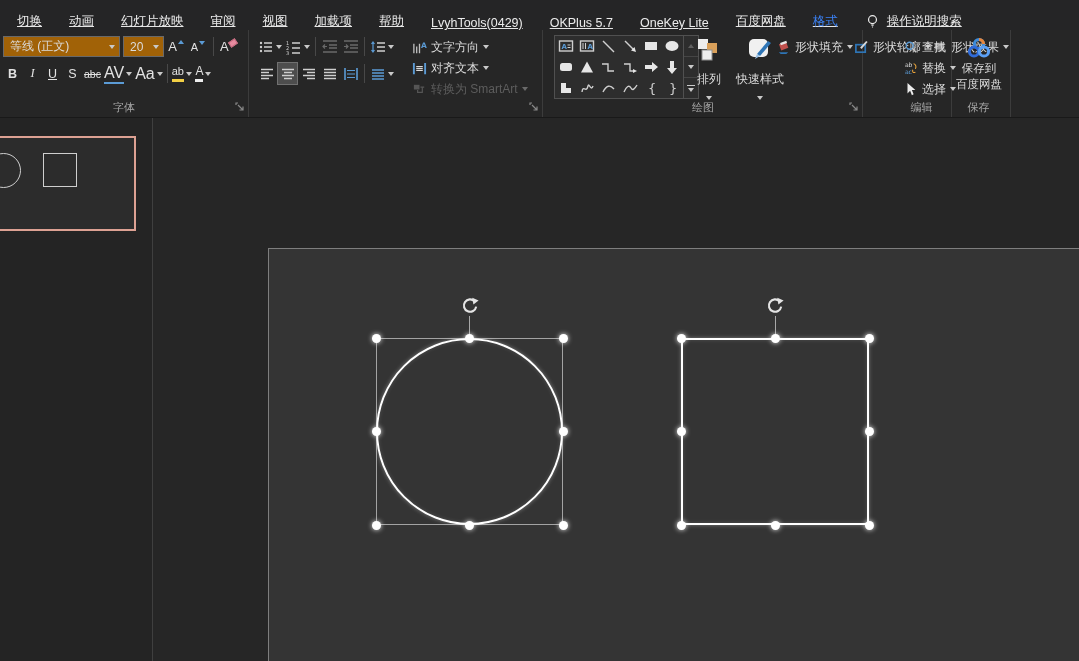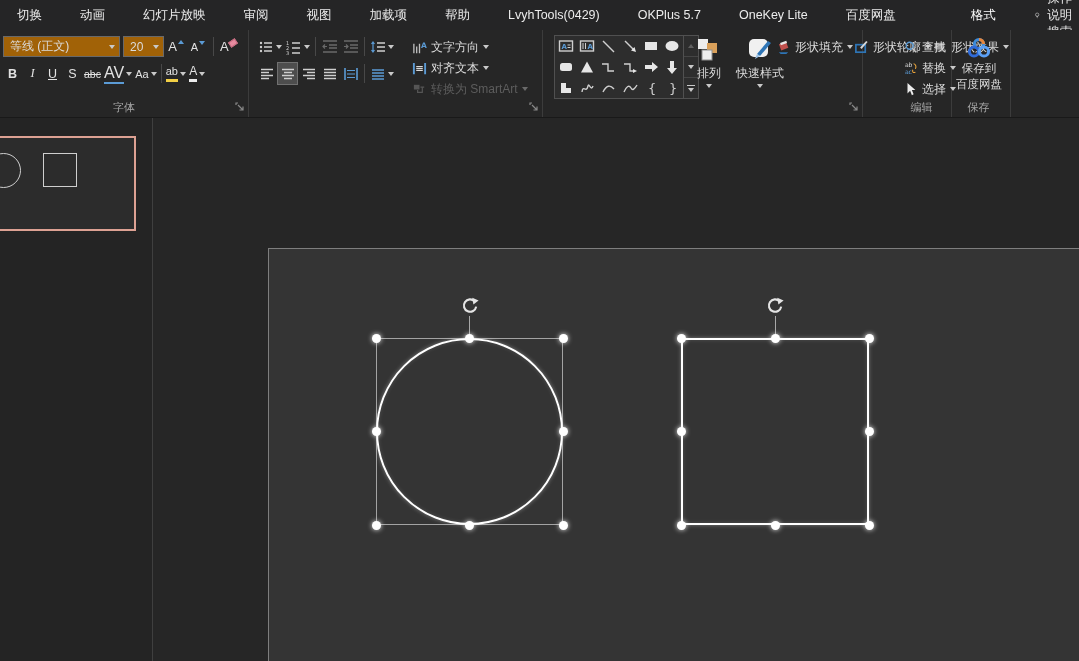--- a/index.html
+++ b/index.html
@@ -4,23 +4,23 @@
 <style>
   * { margin:0; padding:0; box-sizing:border-box; }
   body { background:#111; }
   #page {
     position:relative; width:1079px; height:661px; overflow:hidden;
     background:#262626; font-family:"Liberation Sans","DejaVu Sans",sans-serif;
     color:#e4e4e4; -webkit-font-smoothing:antialiased;
   }
   
   .menubar { position:absolute; top:0; left:0; right:0; height:30px;
-    background:#252526; display:flex; align-items:center; padding-left:17px; gap:38px; }
+    background:#252526; display:flex; align-items:flex-end; padding-left:17px; gap:27px;text-decoration:underline; }
   .mtab { font-size:12.5px; color:#ececec; white-space:nowrap; cursor:default; }
-  .mtab.dim { color:#ffffff;margin-left:37px; }
+  .mtab.dim { color:#3b82f6; }
   .tellme { display:flex; align-items:center; gap:7px; font-size:12.5px; color:#ececec; }
   
   .ribbon { position:absolute; top:30px; left:0; right:0; height:88px;
     background:#262626; border-bottom:1px solid #191919; }
   .group { position:absolute; top:0; height:87px; border-right:1px solid #3c3c3c; }
   .group-label { position:absolute; bottom:2px; left:0; right:0; text-align:center;
     color:#a6a6a6; font-size:11px; }
   .launcher { position:absolute; right:3px; bottom:5px; width:10px; height:10px; opacity:.85; }
   .row { position:absolute; display:flex; align-items:center; gap:3px; }
   .combo { height:21px; background:#a16207; border:1px solid #696969; color:#dcdcdc;
@@ -47,21 +47,21 @@
   .gi text { fill:#cfcfcf; font-size:13px; font-family:"DejaVu Sans",sans-serif; }
   .scrollstrip { position:absolute; left:140px; top:5px; width:15px; height:64px;
     border:1px solid #505050; border-left:none; background:#2d2d2d;
     display:flex; flex-direction:column; }
   .scrollstrip > div { flex:1; display:flex; align-items:center; justify-content:center;
     flex-direction:column; border-bottom:1px solid #454545; }
   .scrollstrip > div:last-child { border-bottom:none; }
   .tri-up { width:0;height:0;border-left:3.5px solid transparent;border-right:3.5px solid transparent;border-bottom:4px solid #5e5e5e; }
   .morebar { width:8px; height:1.5px; background:#c9c9c9; margin-bottom:1.5px; }
   .bigbtn { position:absolute; display:flex; flex-direction:column; align-items:center;
-    font-size:12px; color:#dcdcdc; gap:2px; }
+    font-size:12px; color:#dcdcdc; gap:8px; }
   
   #content { position:absolute; top:118px; left:0; right:0; bottom:0; background:#262626; }
   #thumb-panel { position:absolute; left:0; top:0; width:153px; height:100%;
     background:#242424; border-right:1px solid #3f3f3f; }
   #thumb { position:absolute; left:0; top:18px; width:136px; height:95px;
     background:#2c2c2c; border:2.5px solid #dda193; border-left:none; overflow:hidden; }
   .t-circle { position:absolute; left:-14px; top:15px; width:35px; height:35px;
     border:1.5px solid #cfcfcf; border-radius:50%; }
   .t-square { position:absolute; left:43px; top:15px; width:34px; height:34px;
     border:1.5px solid #cfcfcf; }
@@ -150,21 +150,21 @@
             <span>S</span>
           </div>
         <div class="sbtn" style="text-decoration:line-through;font-size:10.5px;">
             <span>abc</span>
           </div>
         <div class="sbtn">
           <span style="font-size:16px;border-bottom:2px solid #5b9bd5;">AV</span>
           <span class="dd"></span>
         </div>
         <div class="sbtn">
-          <span style="font-size:11px;">Aa</span>
+          <span style="font-size:16px;">Aa</span>
           <span class="dd"></span>
         </div>
         <div class="vsep"></div>
         <div class="sbtn">
           <span class="bar-under"><span style="font-size:11px;">ab</span><i style="background:#f2cf45;"></i></span>
           <span class="dd"></span>
         </div>
         <div class="sbtn">
           <span class="bar-under"><span style="font-size:12px;">A</span><i style="background:#ededed;"></i></span>
           <span class="dd"></span>
@@ -435,20 +435,21 @@
         </div>
         <div class="lblbtn">
           <svg class="gi" viewBox="0 0 16 16" style="width:15px;height:15px;">
             <ellipse cx="8" cy="10" rx="6" ry="3" fill="#555"></ellipse>
             <rect x="3" y="3" width="10" height="7" rx="2" fill="#9a9a9a"></rect>
           </svg>
           <span>形状效果</span>
           <span class="dd"></span>
         </div>
       </div>
+      <div class="group-label">绘图</div>
       <svg class="launcher" viewBox="0 0 10 10">
         <path d="M1,3 V1 H3" stroke="#9a9a9a" fill="none" stroke-width="1.2"></path>
         <path d="M3,3 L8,8 M8,4.5 V8 H4.5" stroke="#9a9a9a" fill="none" stroke-width="1.2"></path>
       </svg>
     </div>
 
     <div class="group" style="left:880px;width:60px;margin-left:12px;">
       <div style="position:absolute;left:12px;top:7px;display:flex;flex-direction:column;gap:1px;">
         <div class="lblbtn">
           <svg class="gi" viewBox="0 0 16 16" style="width:14px;height:14px;">

